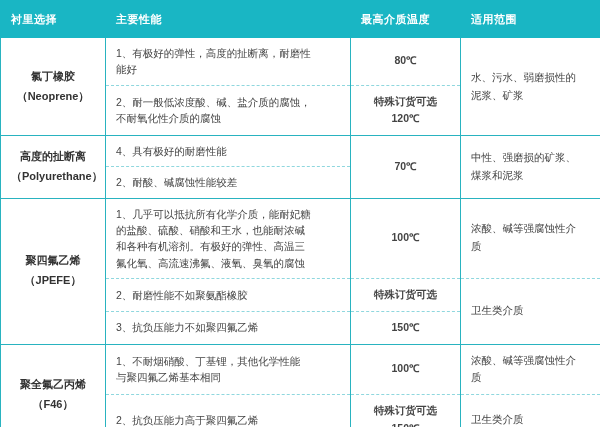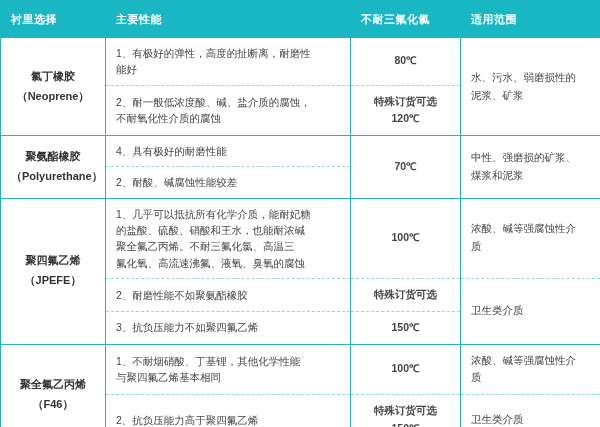--- a/index.html
+++ b/index.html
@@ -93,21 +93,21 @@
     <colgroup>
       <col class="c1">
         <col class="c2">
         <col class="c3">
         <col class="c4">
     </colgroup>
     <thead>
       <tr>
         <th class="first">衬里选择</th>
         <th>主要性能</th>
-        <th>不耐三氟化氯</th>
+        <th>最高介质温度</th>
         <th>适用范围</th>
       </tr>
     </thead>
     <tbody>
 
       <tr>
         <td class="name" rowspan="2">
           <span class="cell-lines">
             <span>氯丁橡胶</span>
             <span>（Neoprene）</span>
@@ -142,21 +142,21 @@
           <span class="cell-lines">
             <span>特殊订货可选</span>
             <span>120℃</span>
           </span>
         </td>
       </tr>
 
       <tr>
         <td class="name" rowspan="2">
           <span class="cell-lines">
-            <span>聚氨酯橡胶</span>
+            <span>高度的扯断离</span>
             <span>（Polyurethane）</span>
           </span>
         </td>
         <td class="desc dashed-bottom">
           <span class="cell-lines">
             <span>4、具有极好的耐磨性能</span>
           </span>
         </td>
         <td class="temp" rowspan="2">
           <span class="cell-lines">
@@ -182,21 +182,21 @@
         <td class="name" rowspan="3">
           <span class="cell-lines">
             <span>聚四氟乙烯</span>
             <span>（JPEFE）</span>
           </span>
         </td>
         <td class="desc dashed-bottom">
           <span class="cell-lines">
             <span>1、几乎可以抵抗所有化学介质，能耐妃糖</span>
             <span>的盐酸、硫酸、硝酸和王水，也能耐浓碱</span>
-            <span>聚全氟乙丙烯。不耐三氟化氯、高温三</span>
+            <span>和各种有机溶剂。有极好的弹性、高温三</span>
             <span>氟化氧、高流速沸氟、液氧、臭氧的腐蚀</span>
           </span>
         </td>
         <td class="temp dashed-bottom">
           <span class="cell-lines">
             <span>100℃</span>
           </span>
         </td>
         <td class="range dashed-bottom">
           <span class="cell-lines">

